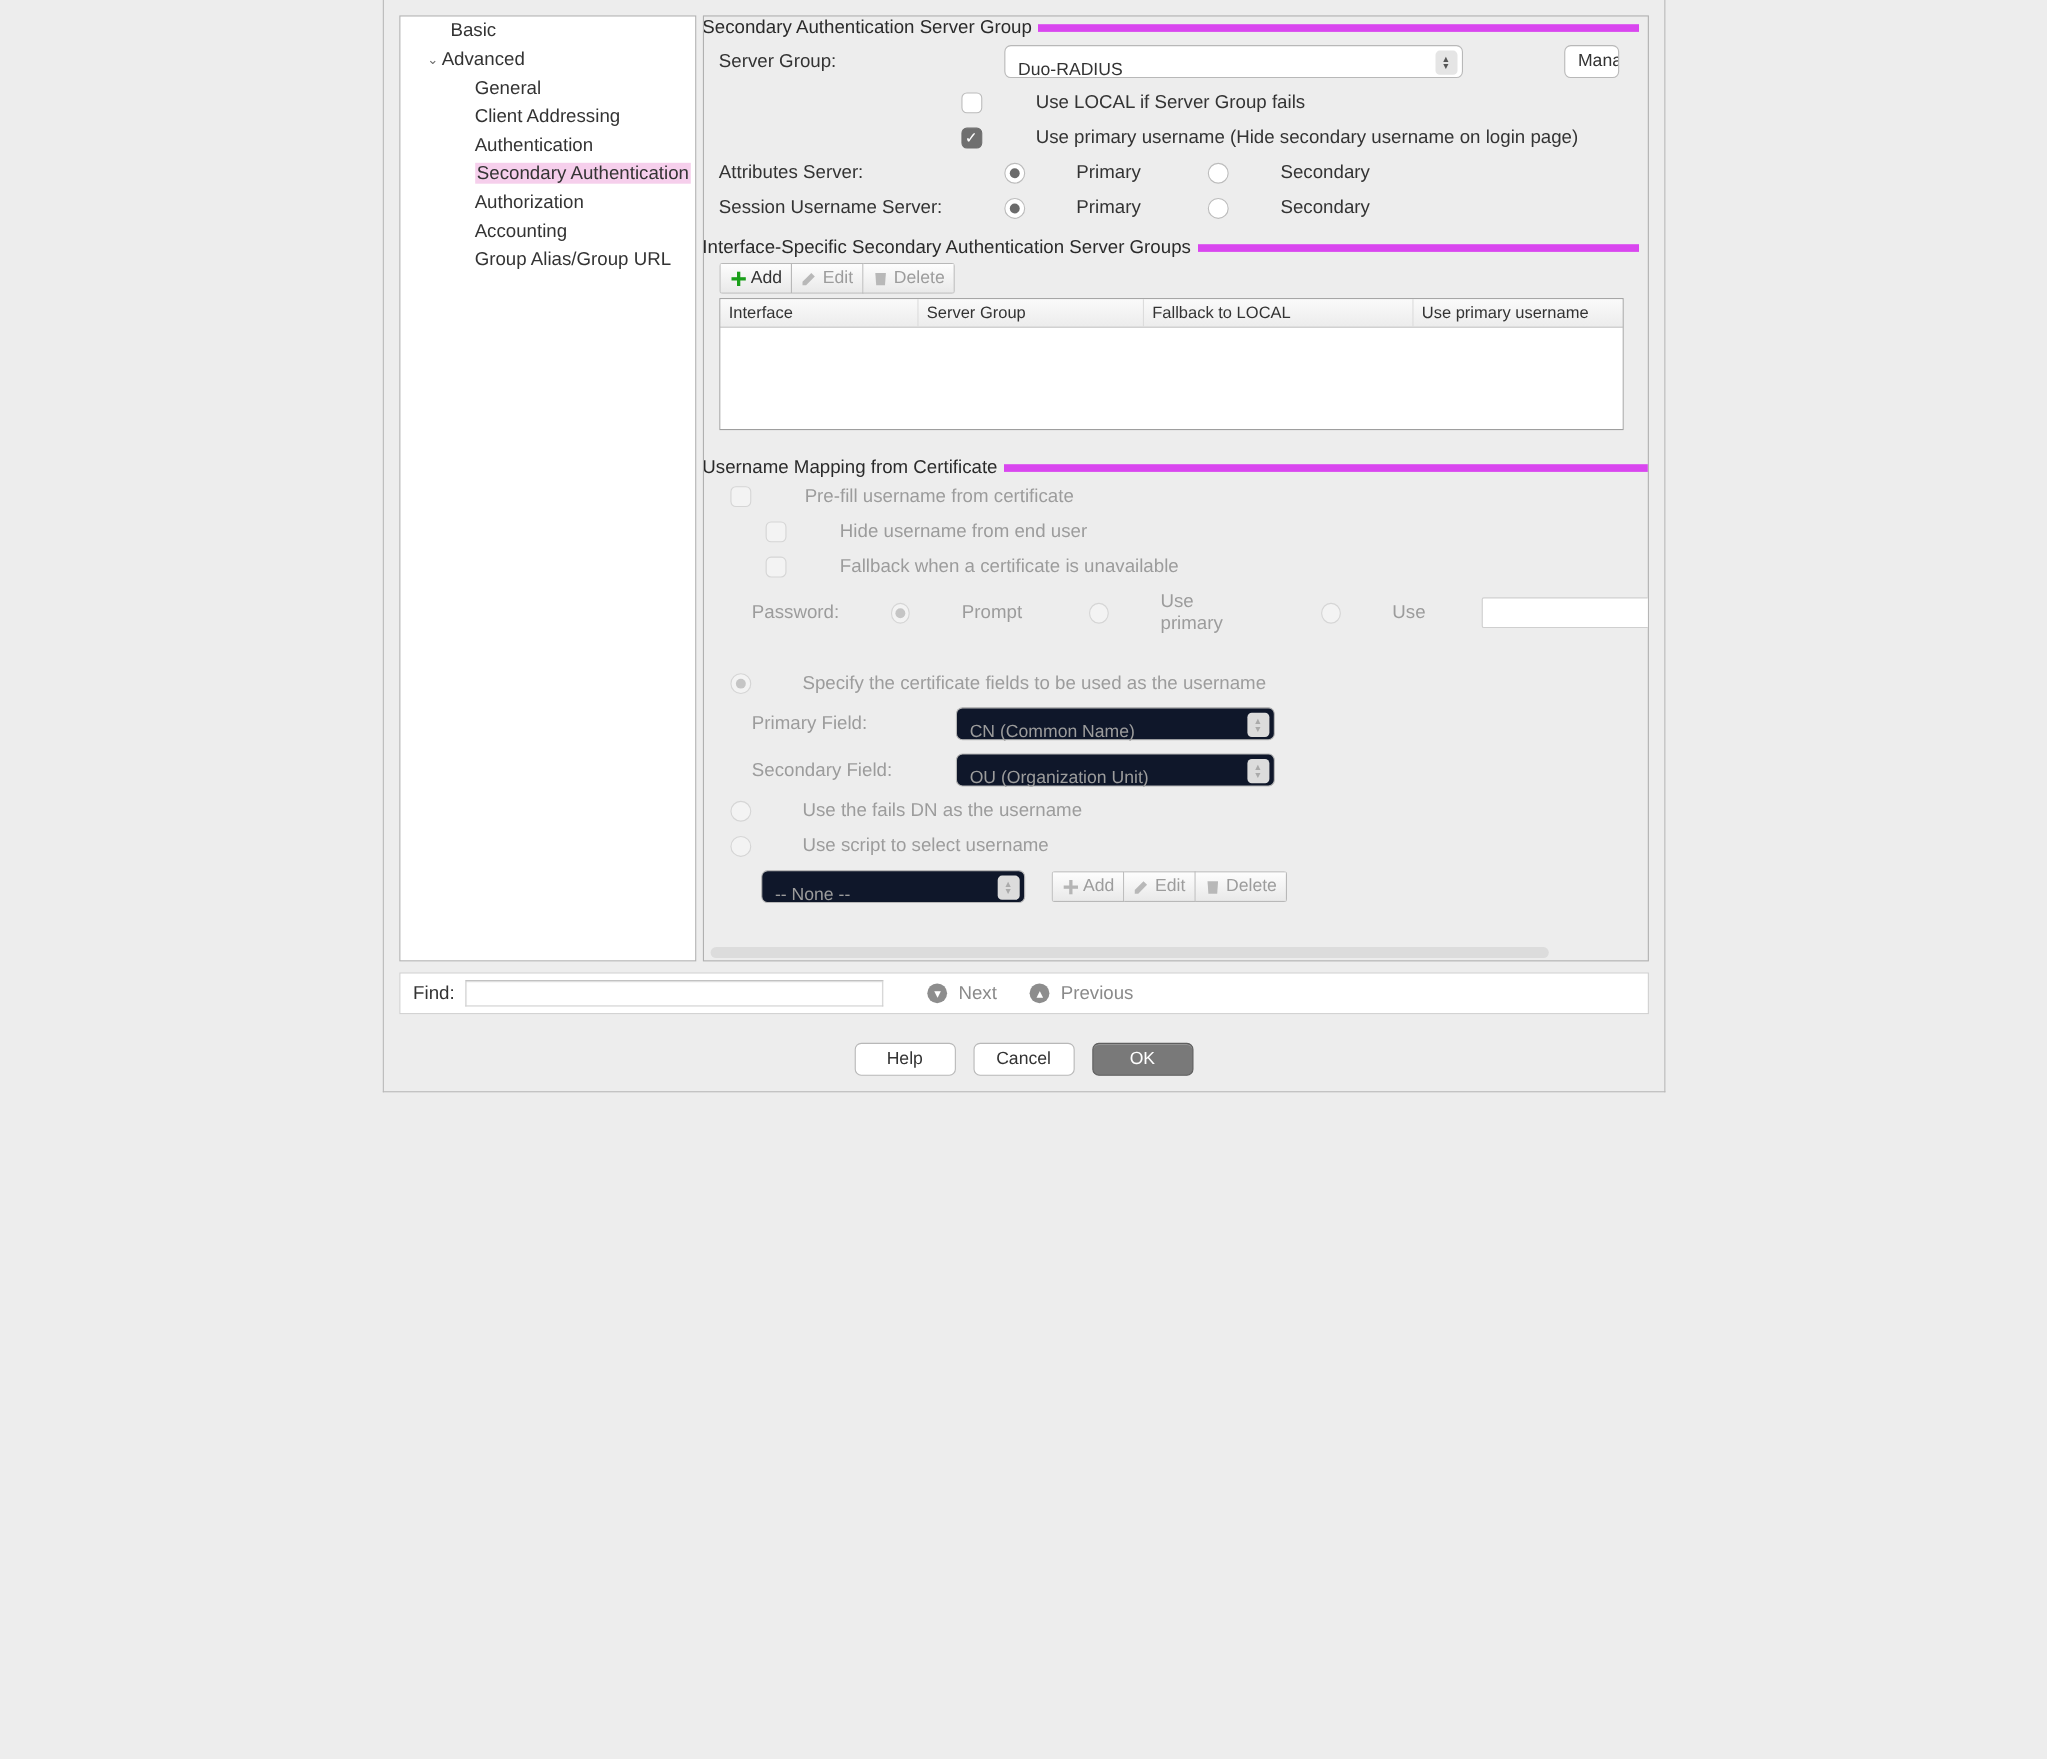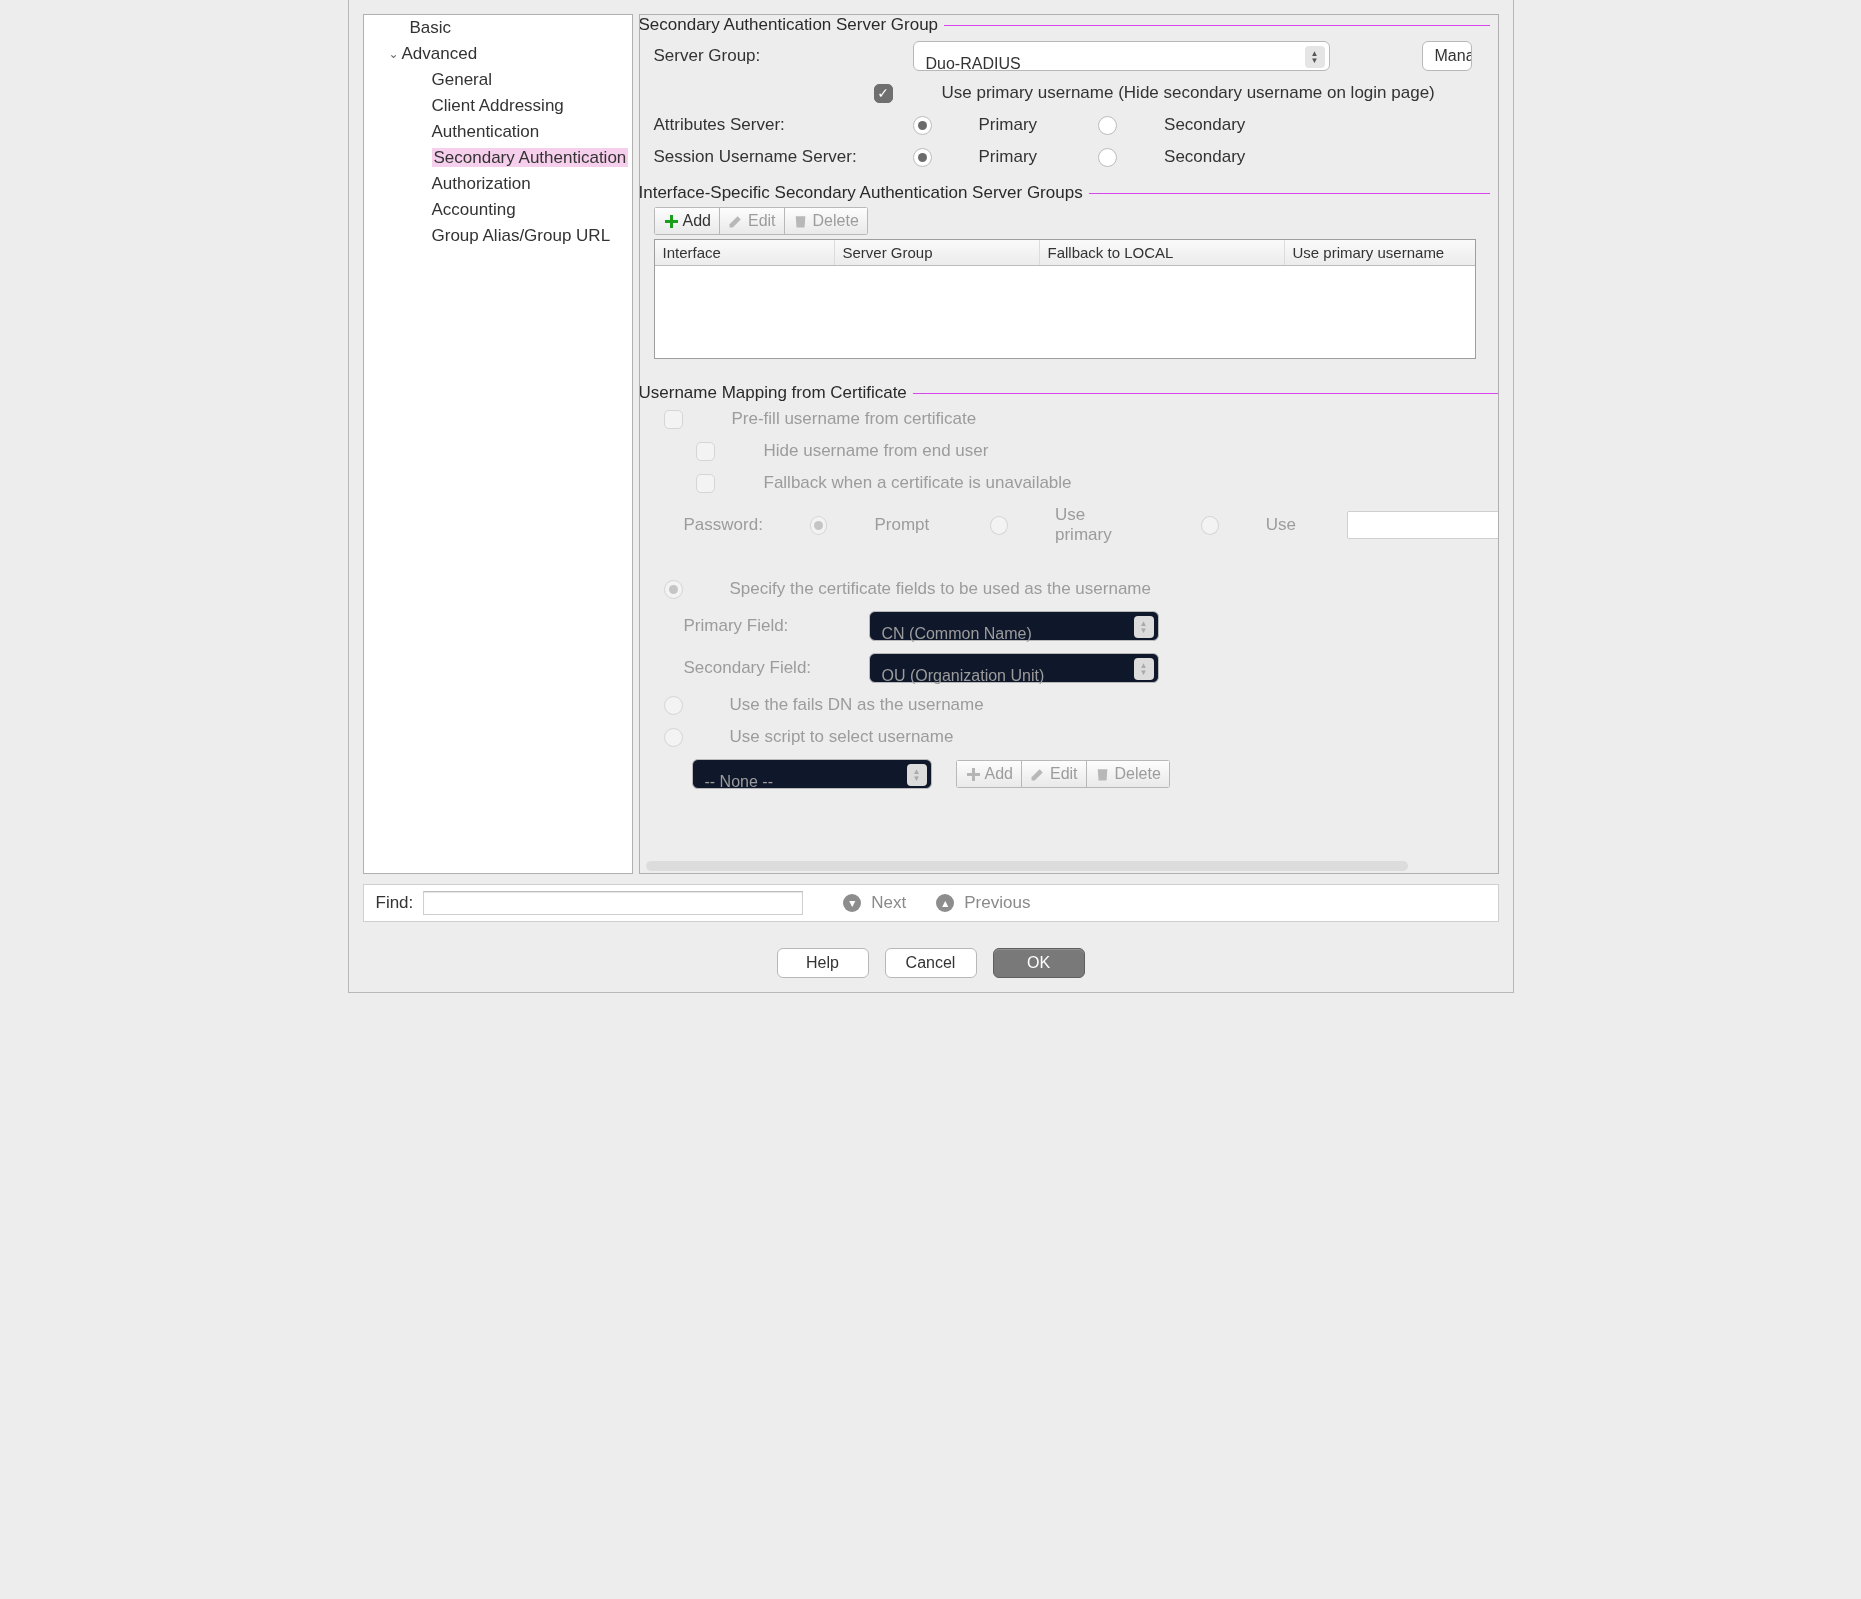--- a/index.html
+++ b/index.html
@@ -65,21 +65,21 @@
     overflow: hidden;
   }
   .scroll-area {
     position: absolute;
     inset: 0 0 14px 0;
     padding-right: 8px;
   }
 
   fieldset.section {
     border: none;
-    border-top: 1px solid #d946ef;
+    border-top: 7px solid #d946ef;
     margin: 0 0 10px 0;
     padding: 0;
   }
   fieldset.section > legend {
     padding: 0 6px 0 0;
     margin-left: -1px;
     font-size: 17px;
     color: #2a2a2a;
   }
 
@@ -316,20 +316,24 @@
             <div class="combo" style="flex:1; max-width:540px;">
               <span>Duo-RADIUS</span>
               <span class="chevrons">▲<br>▼</span>
             </div>
             <div style="width:14px"></div>
             <div class="btn" style="width:50px; overflow:hidden; text-align:left; justify-content:flex-start; padding-left:12px;">
               <span>Manage</span>
             </div>
           </div>
 
+          <div class="row" style="padding-left:234px;">
+            <span class="cb"></span>
+            <span>Use LOCAL if Server Group fails</span>
+          </div>
           <div class="row" style="padding-left:234px;">
             <span class="cb checked">✓</span>
             <span>Use primary username (Hide secondary username on login page)</span>
           </div>
 
           <div class="row">
             <div class="form-col-left lab">Attributes Server:</div>
             <span class="rd sel"></span>
             <span class="radio-label">Primary</span>
             <span class="rd"></span>

